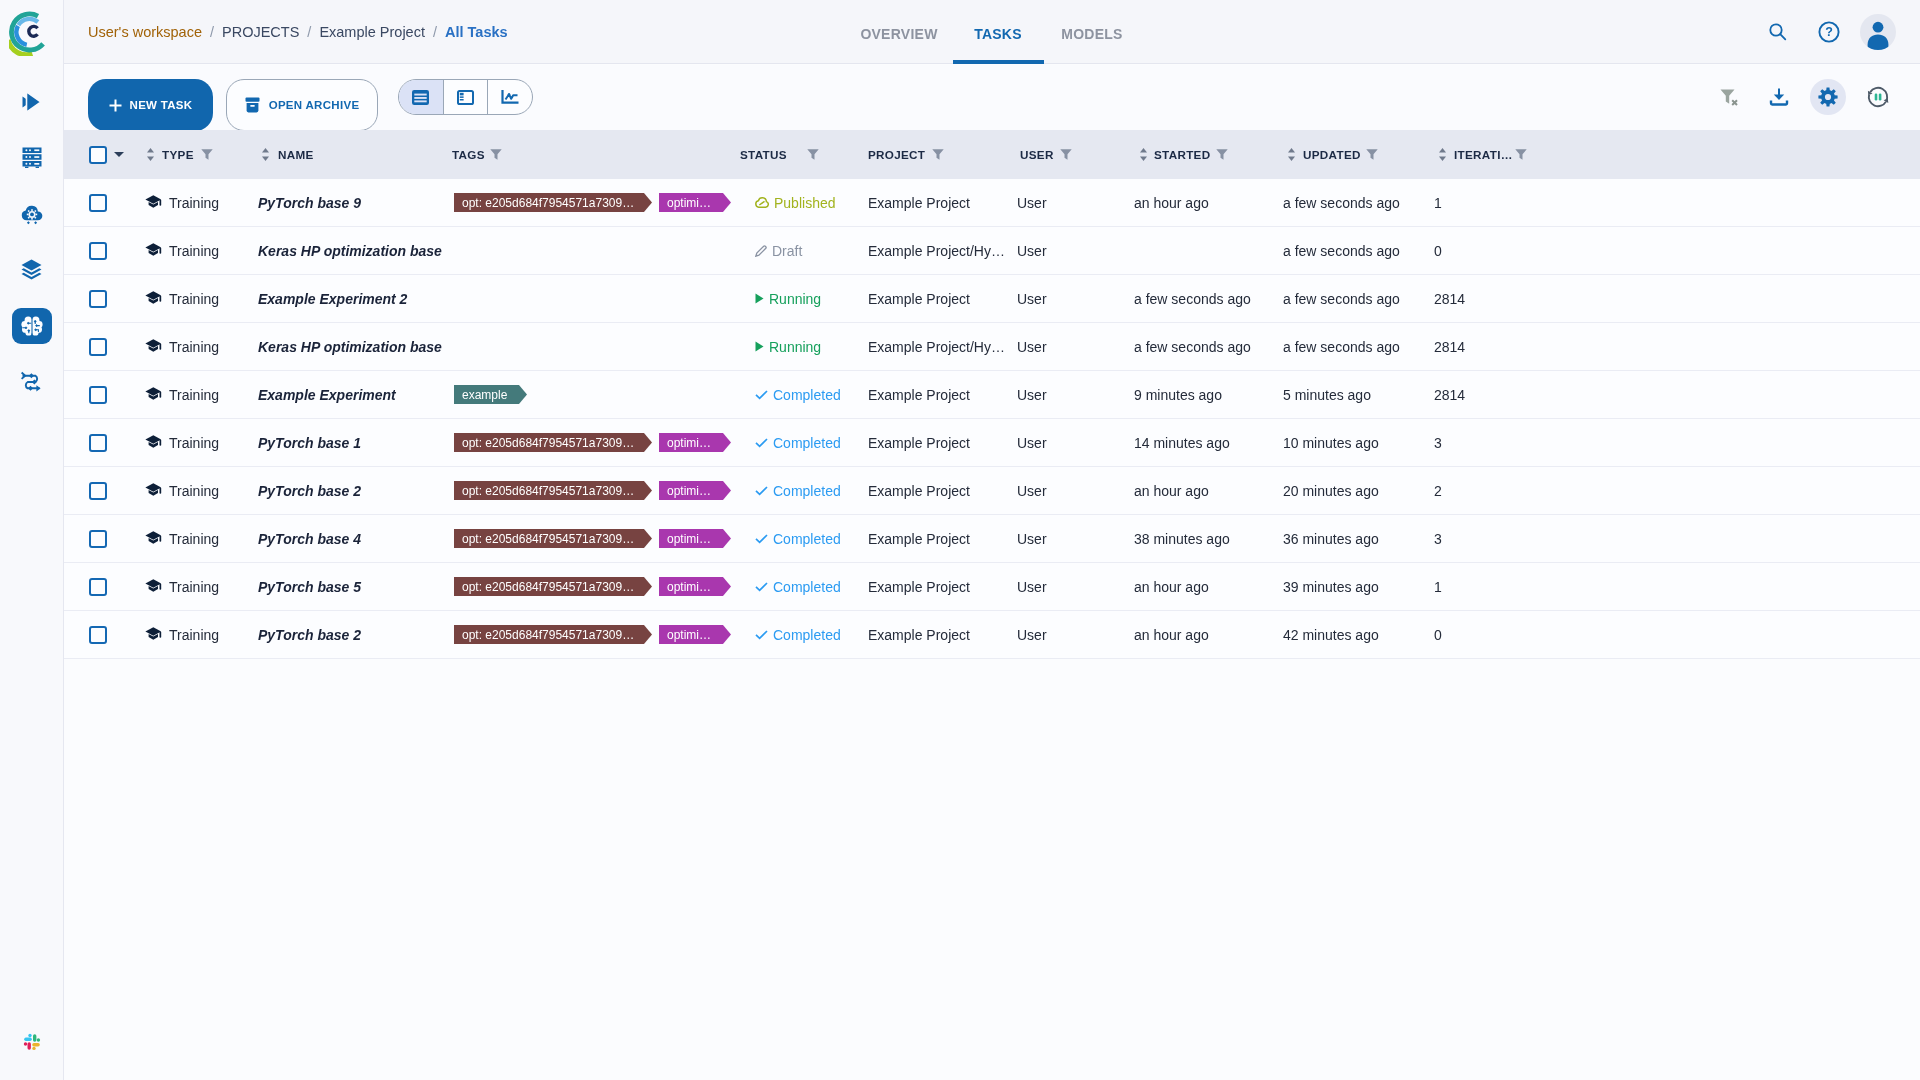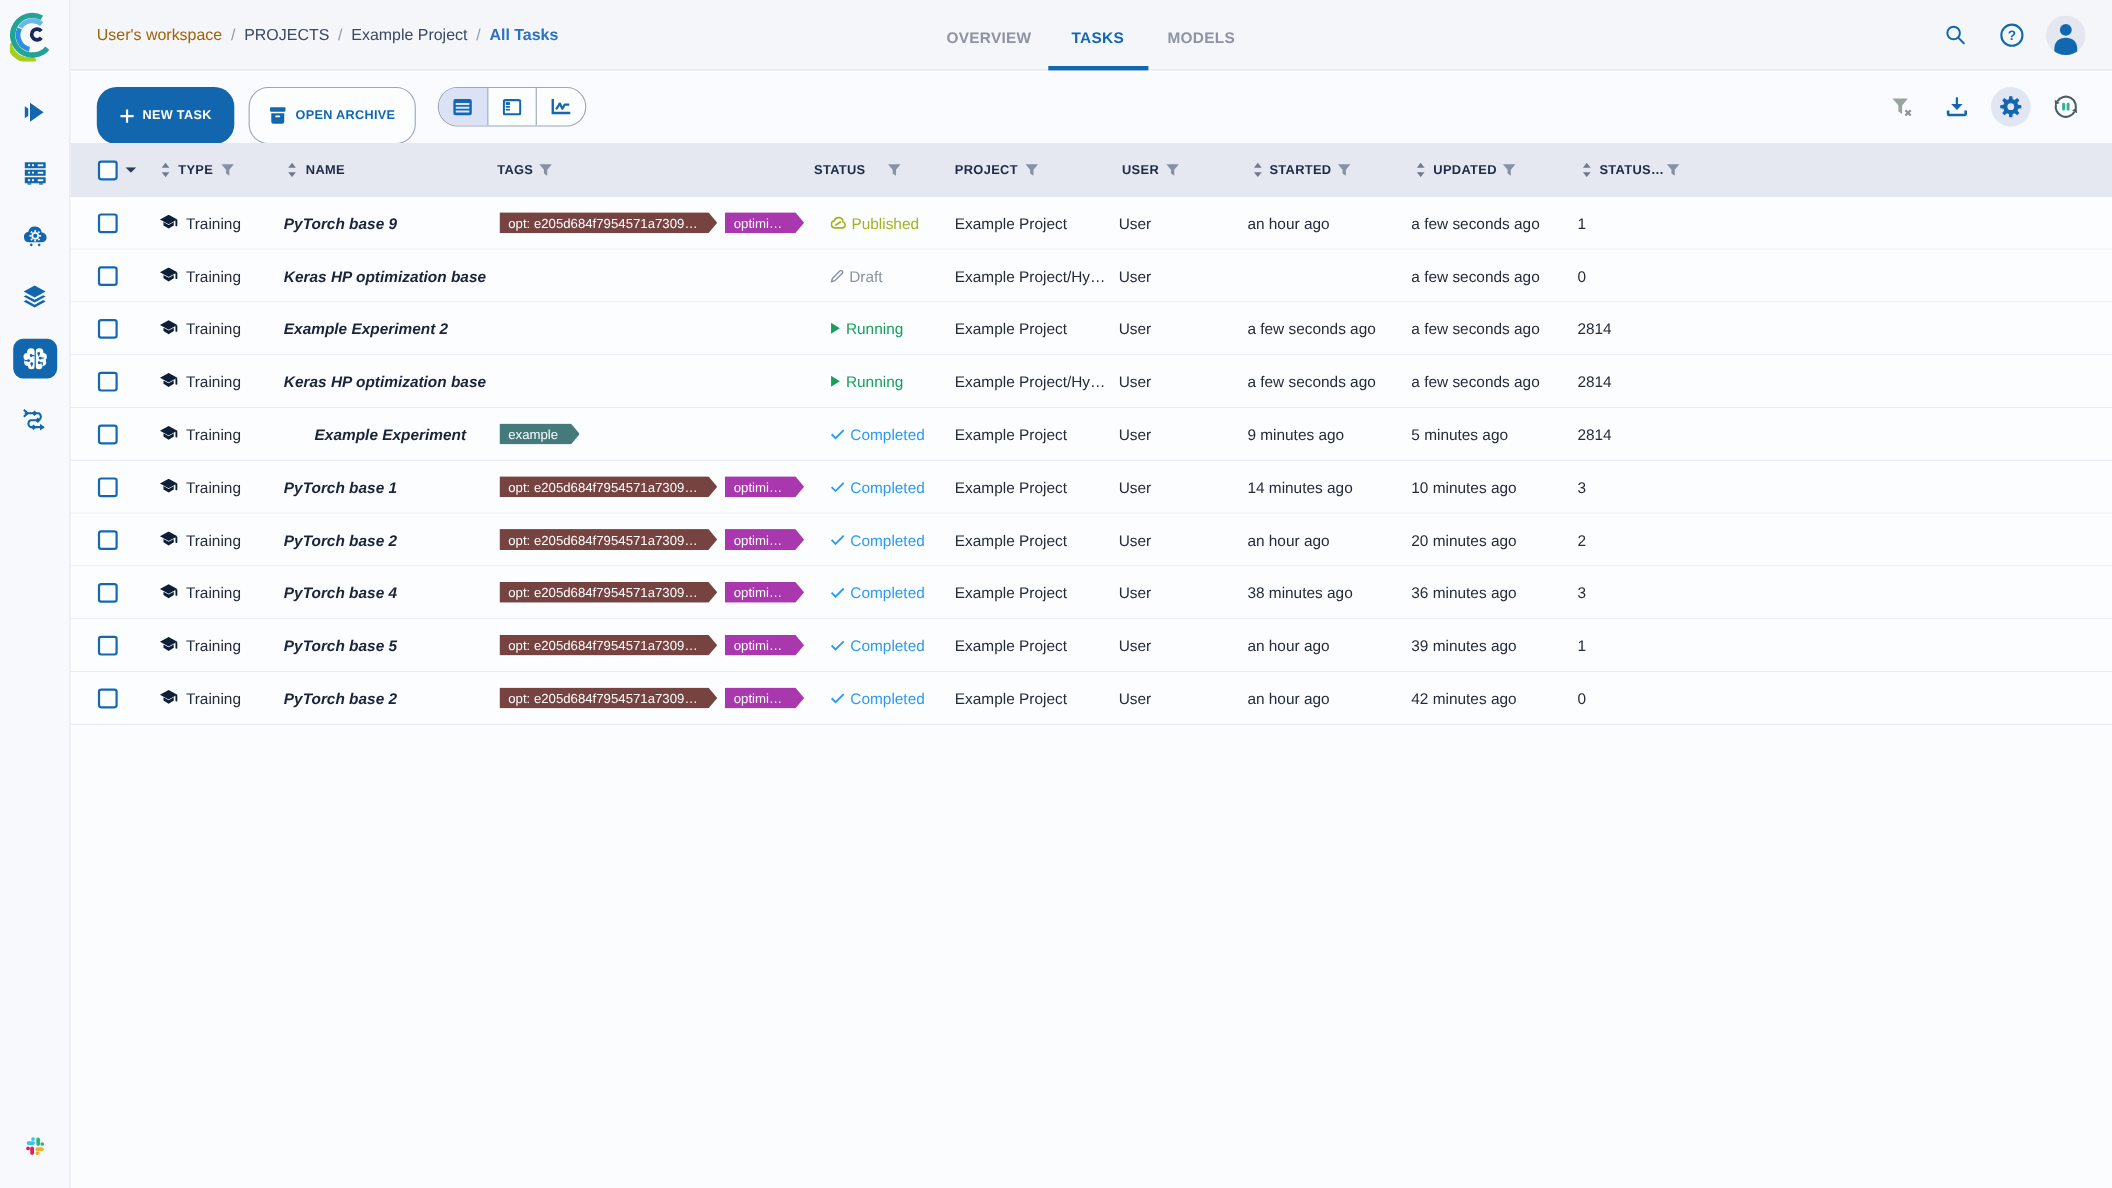--- a/index.html
+++ b/index.html
@@ -226,21 +226,21 @@
       <svg width="12" height="11" viewBox="0 0 12 11">
         <path d="M0.3 0.3 H11.7 L7.5 5.3 V10.7 L4.5 8.7 V5.3 Z" fill="#8791a3"></path>
       </svg>
     </div>
     <div class="hcell" style="left:1374px;">
       <svg width="9" height="13" viewBox="0 0 9 13">
         <path d="M4.5 0 L8 4.4 H1 Z" fill="#707a8c"></path>
         <path d="M4.5 13 L1 8.6 H8 Z" fill="#707a8c"></path>
       </svg>
     </div>
-    <div class="hcell" style="left:1390px;">STATUS…</div>
+    <div class="hcell" style="left:1390px;">ITERATI…</div>
     <div class="hcell" style="left:1451px;">
       <svg width="12" height="11" viewBox="0 0 12 11">
         <path d="M0.3 0.3 H11.7 L7.5 5.3 V10.7 L4.5 8.7 V5.3 Z" fill="#8791a3"></path>
       </svg>
     </div>
   </div>
 <div id="rows">
     <div class="row">
       <div class="cell" style="left:25px;">
         <div class="cb"></div>
@@ -354,21 +354,21 @@
         <div class="cb"></div>
       </div>
       <div class="cell" style="left:81px;">
         <svg width="17" height="15" viewBox="0 0 17 15">
           <path d="M8.3 0.2 L16.2 4.5 L8.3 8.8 L0.4 4.5 Z" fill="#0d1f38"></path>
           <path d="M3.6 6.9 V9.9 L8.3 12.8 L13 9.9 V6.9 L8.3 9.5 Z" fill="#0d1f38"></path>
           <rect x="14.5" y="4.7" width="1.7" height="6" rx="0.8" fill="#0d1f38"></rect>
         </svg>
       </div>
       <div class="cell" style="left:105px;">Training</div>
-      <div class="cell name" style="left:194px;margin-left:28px;">Example Experiment</div>
+      <div class="cell name" style="left:194px;">Example Experiment</div>
       <div class="cell" style="left:390px;">
         <span class="tag" style="background:#447a7b; width:73px;">example</span>
       </div>
       <div class="cell st" style="left:691px; color:#2b9bf2;">
         <svg width="13" height="10" viewBox="0 0 13 10">
           <path d="M1 4.8 L4.6 8.4 L12 1" stroke="#2b9bf2" stroke-width="1.7" fill="none"></path>
         </svg>
         <span>Completed</span>
       </div>
       <div class="cell" style="left:804px;">Example Project</div>

